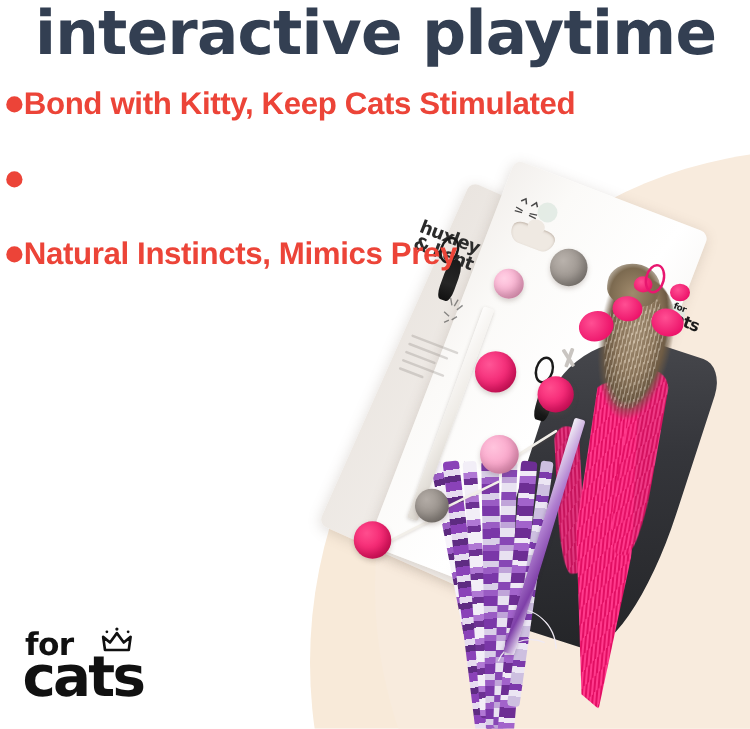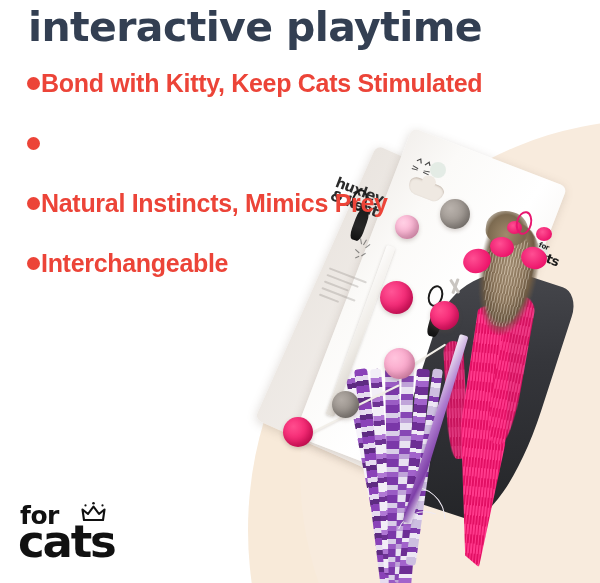--- a/index.html
+++ b/index.html
@@ -28,33 +28,33 @@
     left:300px; top:120px;
     width:700px; height:700px;
     background:#f8ebdd;
   }
 
   
   .headline {
     position:absolute;
     left:28px; top:2px;
     width:560px;
-    font-size:41px;
+    font-size:49px;
     line-height:50px;
     font-weight:700;
     letter-spacing:-0.6px;
     color:#333f52;
     white-space:nowrap;
     font-family:"DejaVu Sans", sans-serif;
   }
 
   
   .bullets {
     position:absolute;
-    left:27px; top:68px;
+    left:5px; top:68px;
     width:470px;
     z-index:6;
   }
   .bullet-row {
     display:flex;
     align-items:flex-start;
     height:60px;
   }
   .bullet-dot {
     width:13px; height:13px;
@@ -546,24 +546,20 @@
       <span class="bullet-dot"></span>
       <span class="bullet-text">Bond with Kitty, Keep Cats Stimulated</span>
     </div>
     <div class="bullet-row">
       <span class="bullet-dot"></span>
     </div>
     <div class="bullet-row">
       <span class="bullet-dot"></span>
       <span class="bullet-text">Natural Instincts, Mimics Prey</span>
     </div>
-    <div class="bullet-row">
-      <span class="bullet-dot"></span>
-      <span class="bullet-text">Interchangeable</span>
-    </div>
   </div>
 
   <div class="brand-logo">
     <div class="brand-for">for</div>
     <svg class="brand-crown" viewBox="0 0 28 22">
       <path d="M4 19 L2.5 8.5 L8 13 L13.5 5.5 L19 13 L24.5 8.5 L23 19 Z" fill="none" stroke="#111111" stroke-width="2.1" stroke-linejoin="round"></path>
       <circle cx="13.5" cy="2.2" r="1.3" fill="#111111"></circle>
       <circle cx="22.5" cy="4.4" r="1.1" fill="#111111"></circle>
       <circle cx="5.5" cy="4.4" r="1.1" fill="#111111"></circle>
     </svg>

